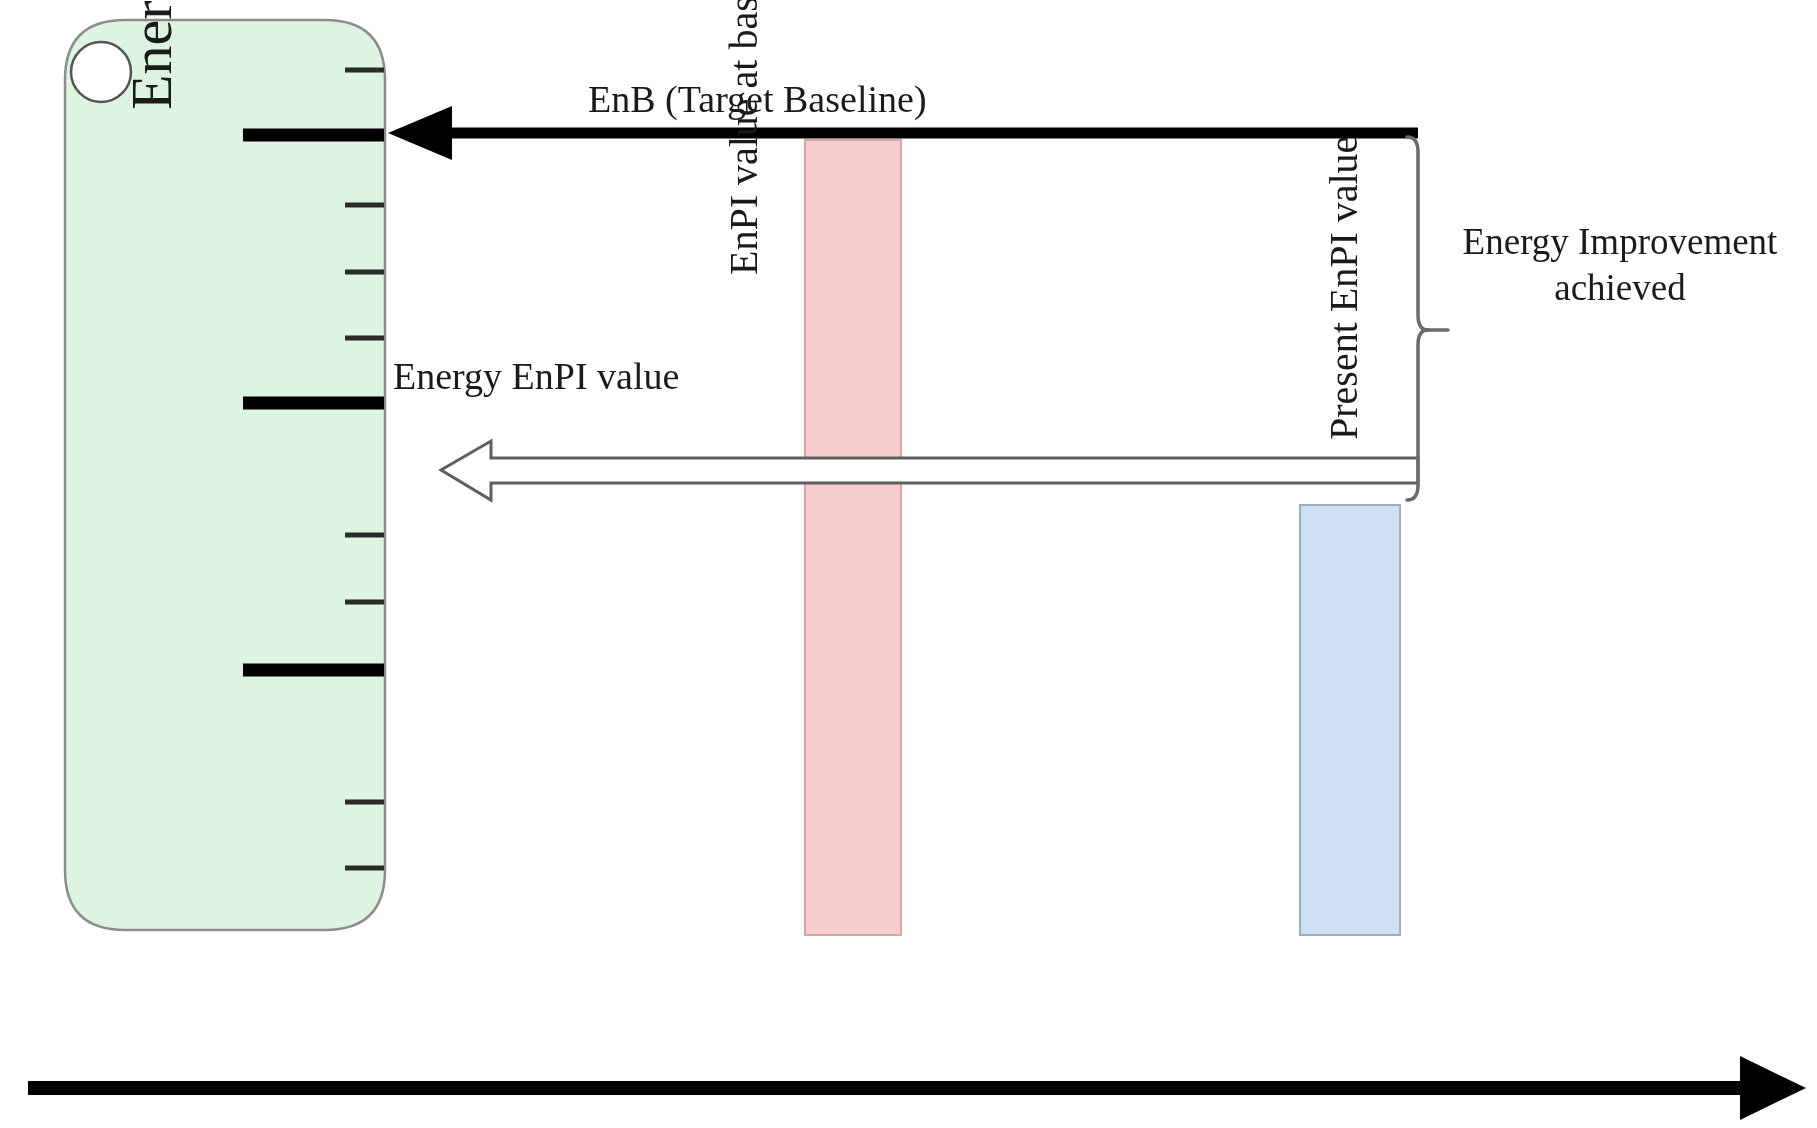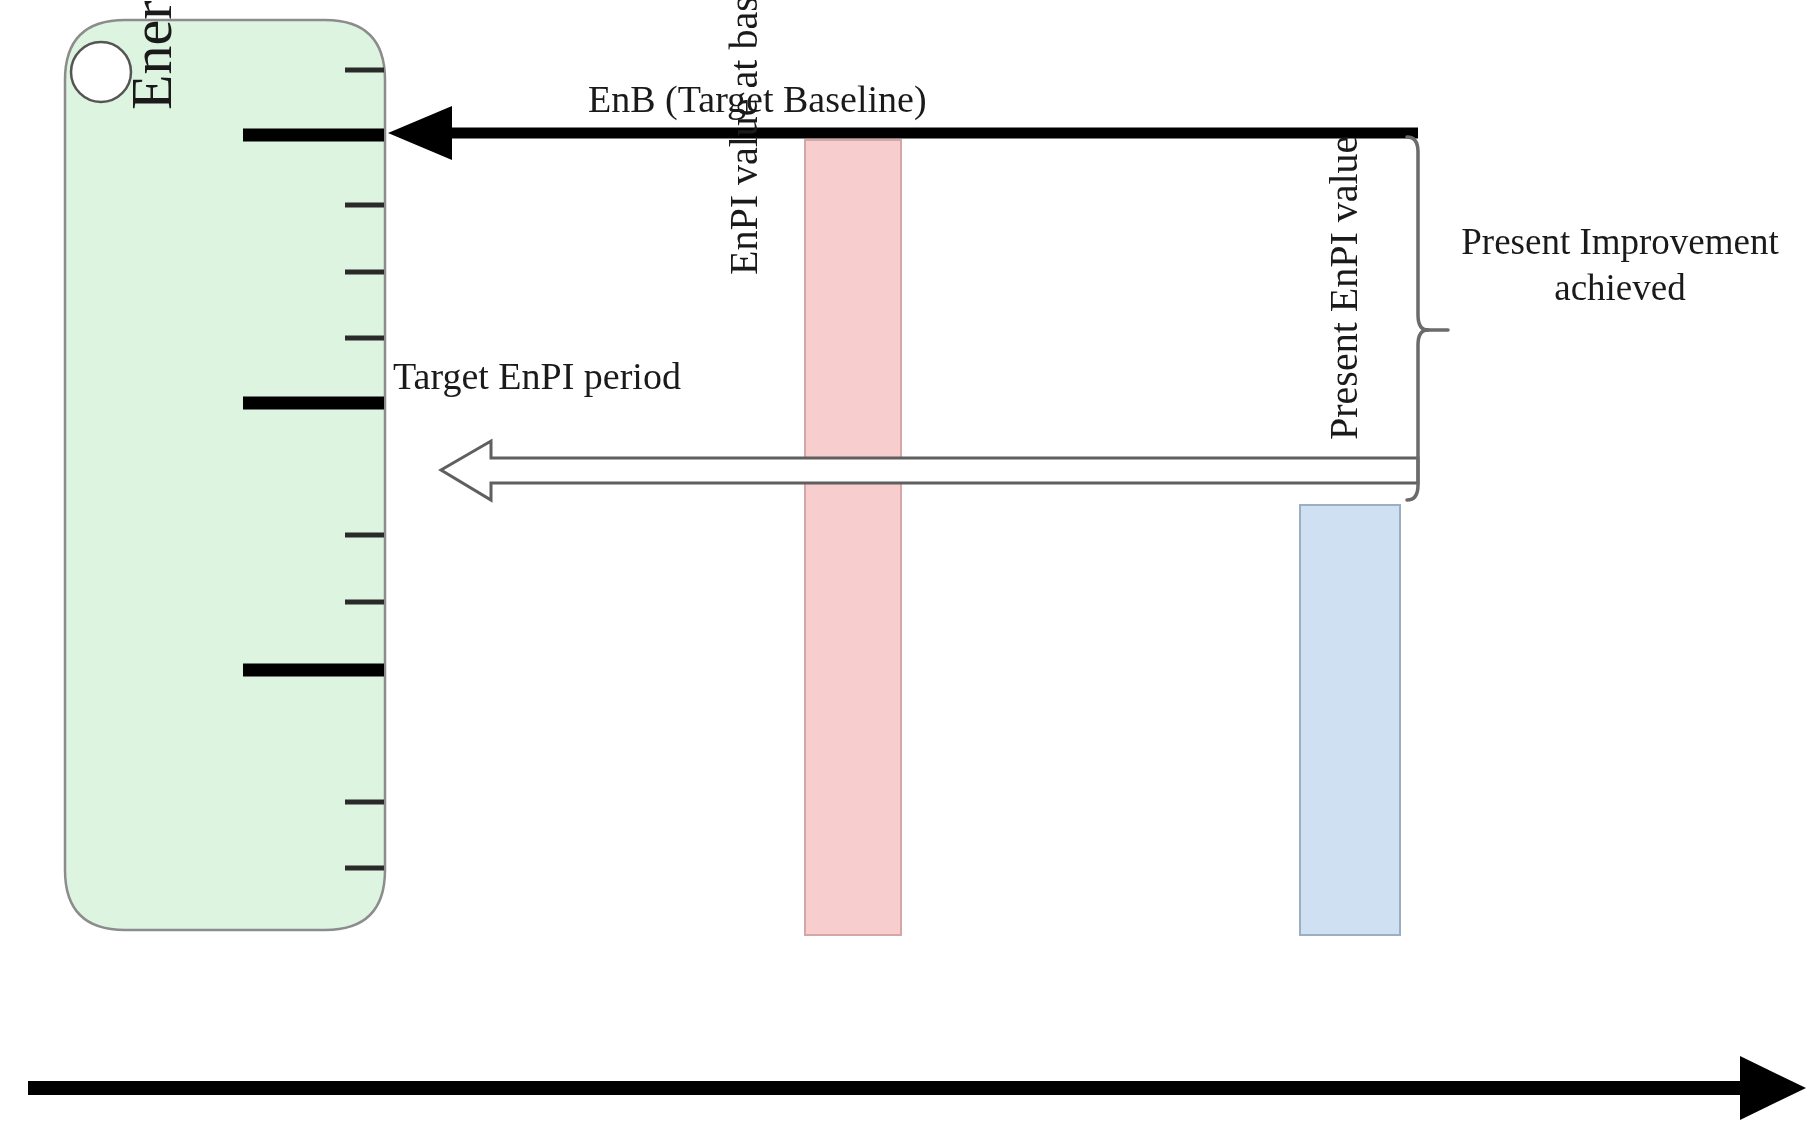--- a/index.html
+++ b/index.html
@@ -146,21 +146,21 @@
       <line x1="28" y1="1088" x2="1760" y2="1088" stroke="#000000" stroke-width="14" stroke-linecap="butt"></line>
       <path d="M 1806 1088 L 1740 1056 L 1740 1120 Z" fill="#000000"></path>
     </g>
 
   </svg>
 
   <div class="lbl" id="ruler-title">Energy Performance Indicator</div>
 
   <div class="lbl" id="enb-label">EnB (Target Baseline)</div>
 
-  <div class="lbl" id="target-label">Target EnPI period</div>
+  <div class="lbl" id="target-label">Energy EnPI value</div>
 
-  <div class="lbl" id="improve-label">Present Improvement achieved</div>
+  <div class="lbl" id="improve-label">Energy Improvement achieved</div>
 
   <div class="lbl" id="pink-label">EnPI value at baseline period</div>
 
   <div class="lbl" id="blue-label">Present EnPI value</div>
 
 </div>
 
 </body></html>

